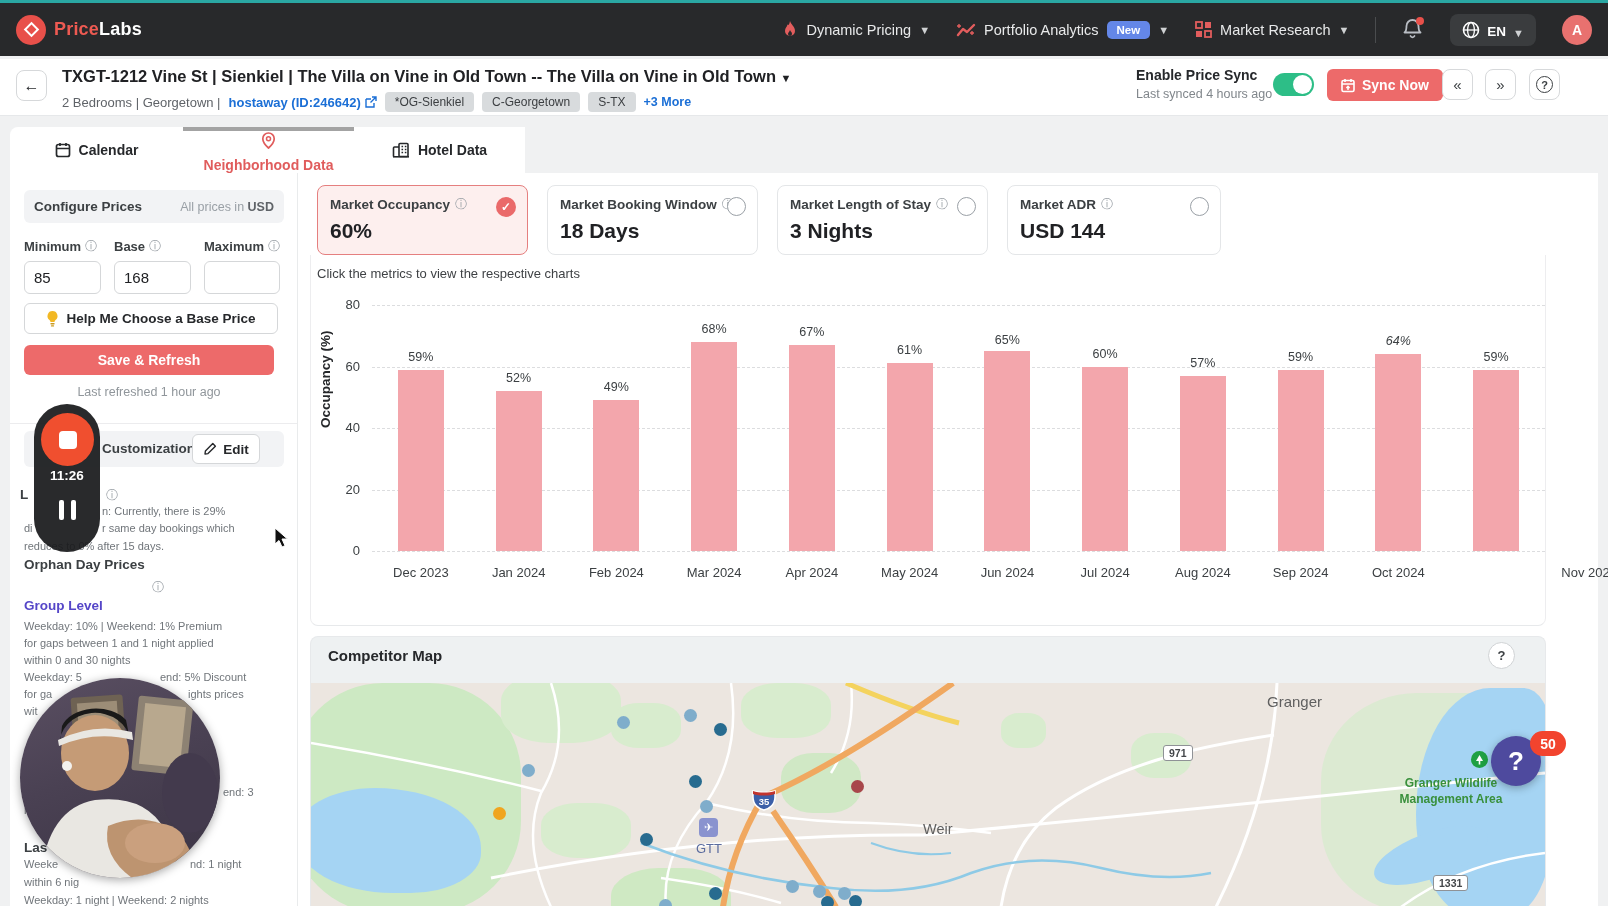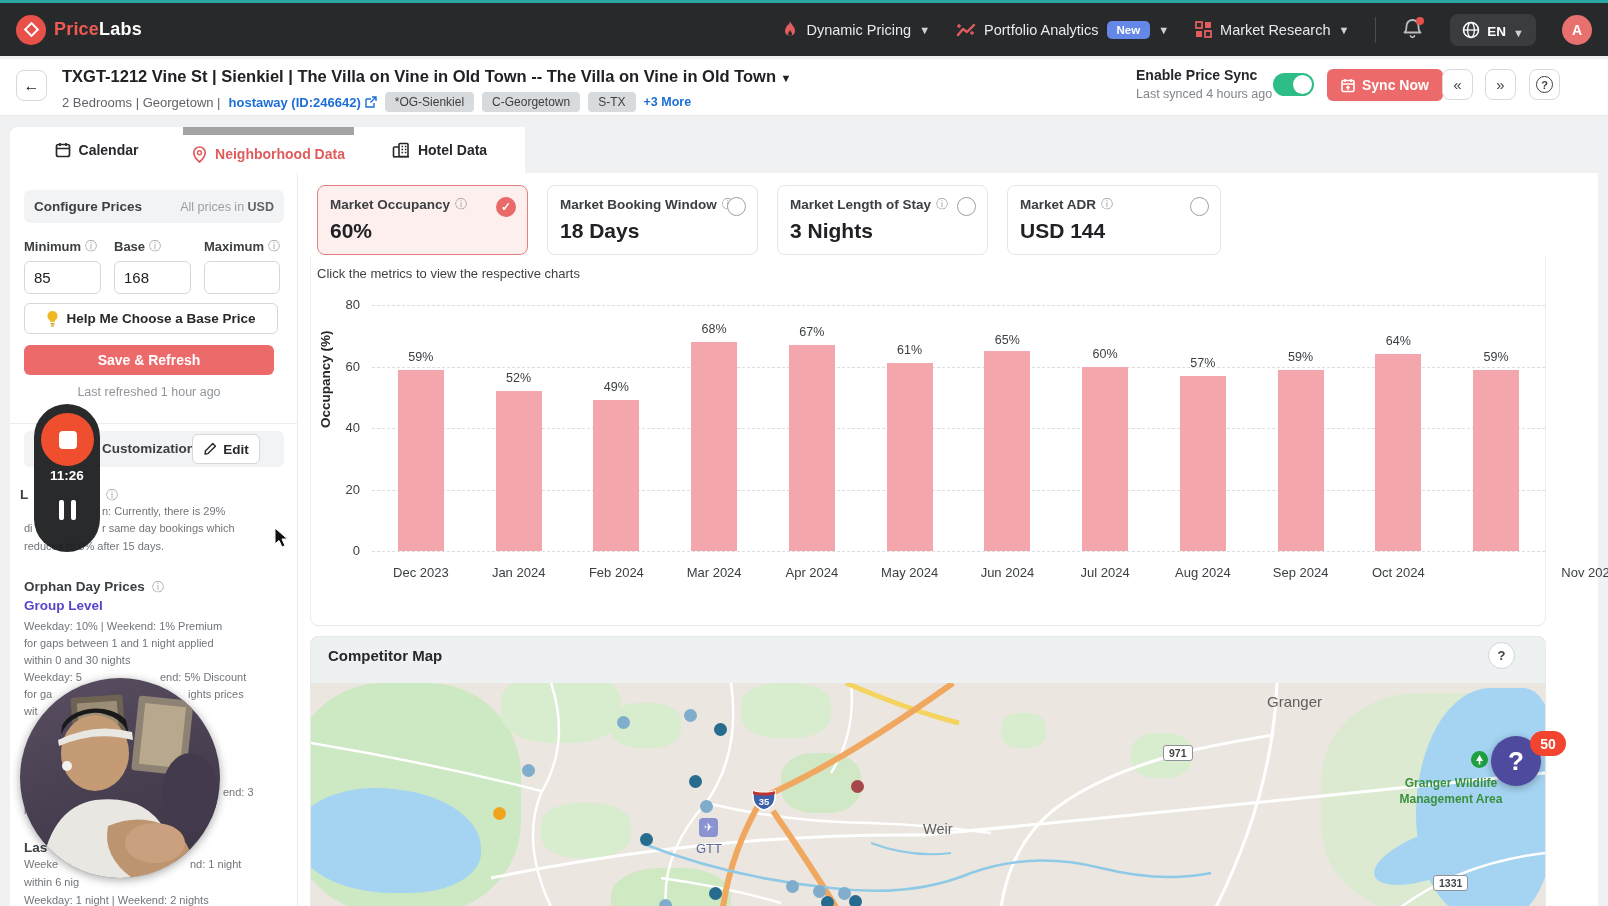--- a/index.html
+++ b/index.html
@@ -36,21 +36,21 @@
   .sync-sub { position:absolute; left:1136px; top:28px; font-size:12.5px; color:#80868b; }
   .toggle { position:absolute; left:1273px; top:14px; width:41px; height:23px; border-radius:12px; background:#2dbe87; cursor:pointer; }
   .toggle .knob { position:absolute; right:2px; top:2px; width:19px; height:19px; border-radius:50%; background:#fff; }
   .sync-btn { position:absolute; left:1327px; top:10px; height:32px; background:#ed6a6a; border-radius:6px; color:#fff; font-size:14px; font-weight:bold; display:flex; align-items:center; gap:7px; padding:0 14px; cursor:pointer; }
   .sq-btn { position:absolute; top:10px; width:31px; height:31px; border:1px solid #d7d9db; border-radius:8px; background:#fff; color:#3c4043; display:flex; align-items:center; justify-content:center; font-size:15px; cursor:pointer; }
   .q-circle { width:17px; height:17px; border:1.5px solid #3c4043; border-radius:50%; font-size:11px; font-weight:bold; display:flex; align-items:center; justify-content:center; }
 
   
   .tab { position:absolute; top:127px; height:46px; background:#fff; display:flex; align-items:center; justify-content:center; gap:8px; font-size:14px; font-weight:bold; color:#26282b; cursor:pointer; }
   .tab.first { border-radius:8px 0 0 0; }
-  .tab.active { color:#e05c5c; border-top:8px solid #a3a3a3; }
+  .tab.active { color:#e05c5c; border-top:4px solid #a3a3a3;flex-direction:column; }
   #panel { position:absolute; left:10px; top:173px; width:1588px; height:733px; background:#fff; }
   #sidebar-border { position:absolute; left:297px; top:173px; width:1px; height:733px; background:#e9ebec; }
 
   
   .cfg-box { position:absolute; left:24px; top:190px; width:260px; height:33px; background:#f2f3f5; border-radius:6px; display:flex; align-items:center; justify-content:space-between; padding:0 10px; }
   .cfg-title { font-size:13.5px; font-weight:bold; color:#3c4043; }
   .cfg-usd { font-size:12.5px; color:#9aa0a6; }
   .cfg-usd b { color:#5f6368; }
   #fields { position:absolute; left:24px; top:238px; width:260px; display:flex; gap:13px; }
   .field { display:flex; flex-direction:column; gap:6px; }
@@ -287,21 +287,21 @@
     </svg>
   <span>Edit</span>
 </div>
 <span class="side-bold" style="left:20px; top:487px;">L</span>
 <span class="info-i abs" style="left:106px; top:487px;">ⓘ</span>
 <span class="sideline" style="left:102px; top:505px;">n: Currently, there is 29%</span>
 <span class="sideline" style="left:24px;  top:522px;">di</span>
 <span class="sideline" style="left:102px; top:522px;">r same day bookings which</span>
 <span class="sideline" style="left:24px;  top:540px;">reduces to 0% after 15 days.</span>
 
-<span class="side-bold" style="left:24px; top:579px;">Orphan Day Prices</span>
+<span class="side-bold" style="left:24px; top:557px;">Orphan Day Prices</span>
 <span class="info-i abs" style="left:152px; top:579px;">ⓘ</span>
 <span class="grp-link" style="left:24px; top:598px;">Group Level</span>
 <span class="sideline" style="left:24px; top:620px;">Weekday: 10% | Weekend: 1% Premium</span>
 <span class="sideline" style="left:24px; top:637px;">for gaps between 1 and 1 night applied</span>
 <span class="sideline" style="left:24px; top:654px;">within 0 and 30 nights</span>
 <span class="sideline" style="left:24px;  top:671px;">Weekday: 5</span>
 <span class="sideline" style="left:160px; top:671px;">end: 5% Discount</span>
 <span class="sideline" style="left:24px;  top:688px;">for ga</span>
 <span class="sideline" style="left:188px; top:688px;">ights prices</span>
 <span class="sideline" style="left:24px;  top:705px;">wit</span>
@@ -379,21 +379,21 @@
     <div class="bar-label" style="left: 507.625px; bottom: 193.575px;">61%</div>
     <div class="bar" style="left: 612.375px; height: 199.875px; background: rgb(243, 166, 172);"></div>
     <div class="bar-label" style="left: 605.375px; bottom: 204px;">65%</div>
     <div class="bar" style="left: 710.125px; height: 184.5px; background: rgb(243, 166, 172);"></div>
     <div class="bar-label" style="left: 703.125px; bottom: 190.5px;">60%</div>
     <div class="bar" style="left: 807.875px; height: 175.275px; background: rgb(243, 166, 172);"></div>
     <div class="bar-label" style="left: 800.875px; bottom: 181.275px;">57%</div>
     <div class="bar" style="left: 905.625px; height: 181.425px; background: rgb(243, 166, 172);"></div>
     <div class="bar-label" style="left: 898.625px; bottom: 187.425px;">59%</div>
     <div class="bar" style="left: 1003.38px; height: 196.8px; background: rgb(243, 166, 172);"></div>
-    <div class="bar-label" style="left: 996.375px; bottom: 202.8px;">64%</div>
+    <div class="bar-label" style="left: 996.375px; bottom: 202.8px; font-style: italic;">64%</div>
     <div class="bar" style="left: 1101.12px; height: 181.425px; background: rgb(243, 166, 172);"></div>
     <div class="bar-label" style="left: 1094.12px; bottom: 187.425px;">59%</div>
   </div>
 <div id="xcats">
     <div class="xcat" style="left: 375.875px; width: 90px;">Dec 2023</div>
     <div class="xcat" style="left: 473.625px; width: 90px;">Jan 2024</div>
     <div class="xcat" style="left: 571.375px; width: 90px;">Feb 2024</div>
     <div class="xcat" style="left: 669.125px; width: 90px;">Mar 2024</div>
     <div class="xcat" style="left: 766.875px; width: 90px;">Apr 2024</div>
     <div class="xcat" style="left: 864.625px; width: 90px;">May 2024</div>

